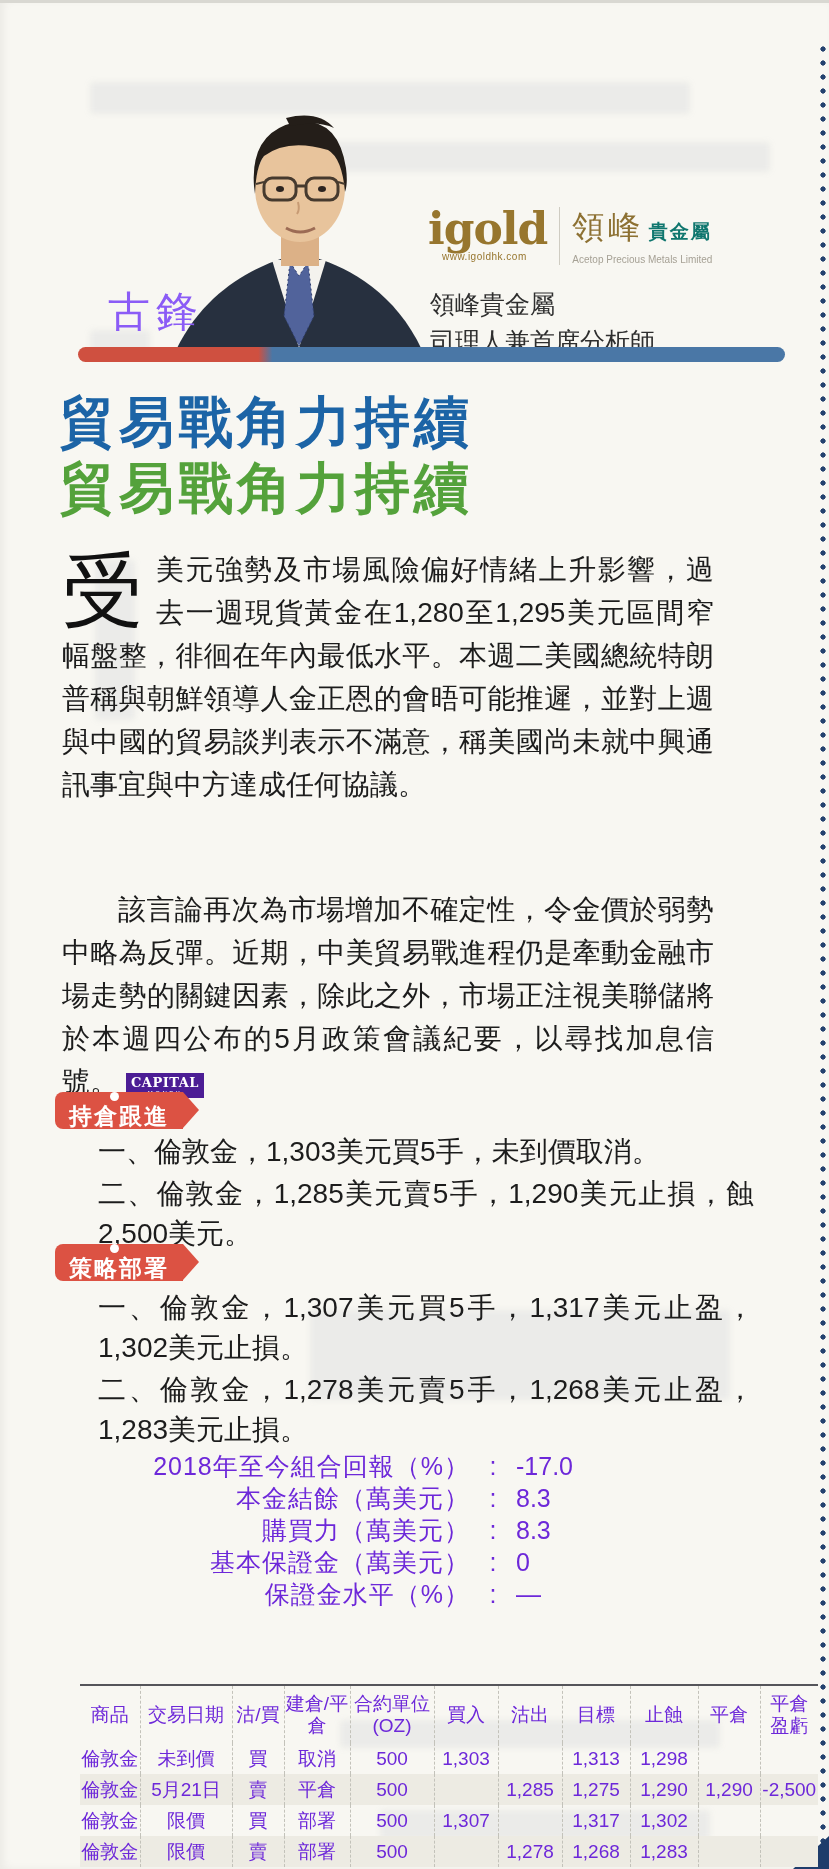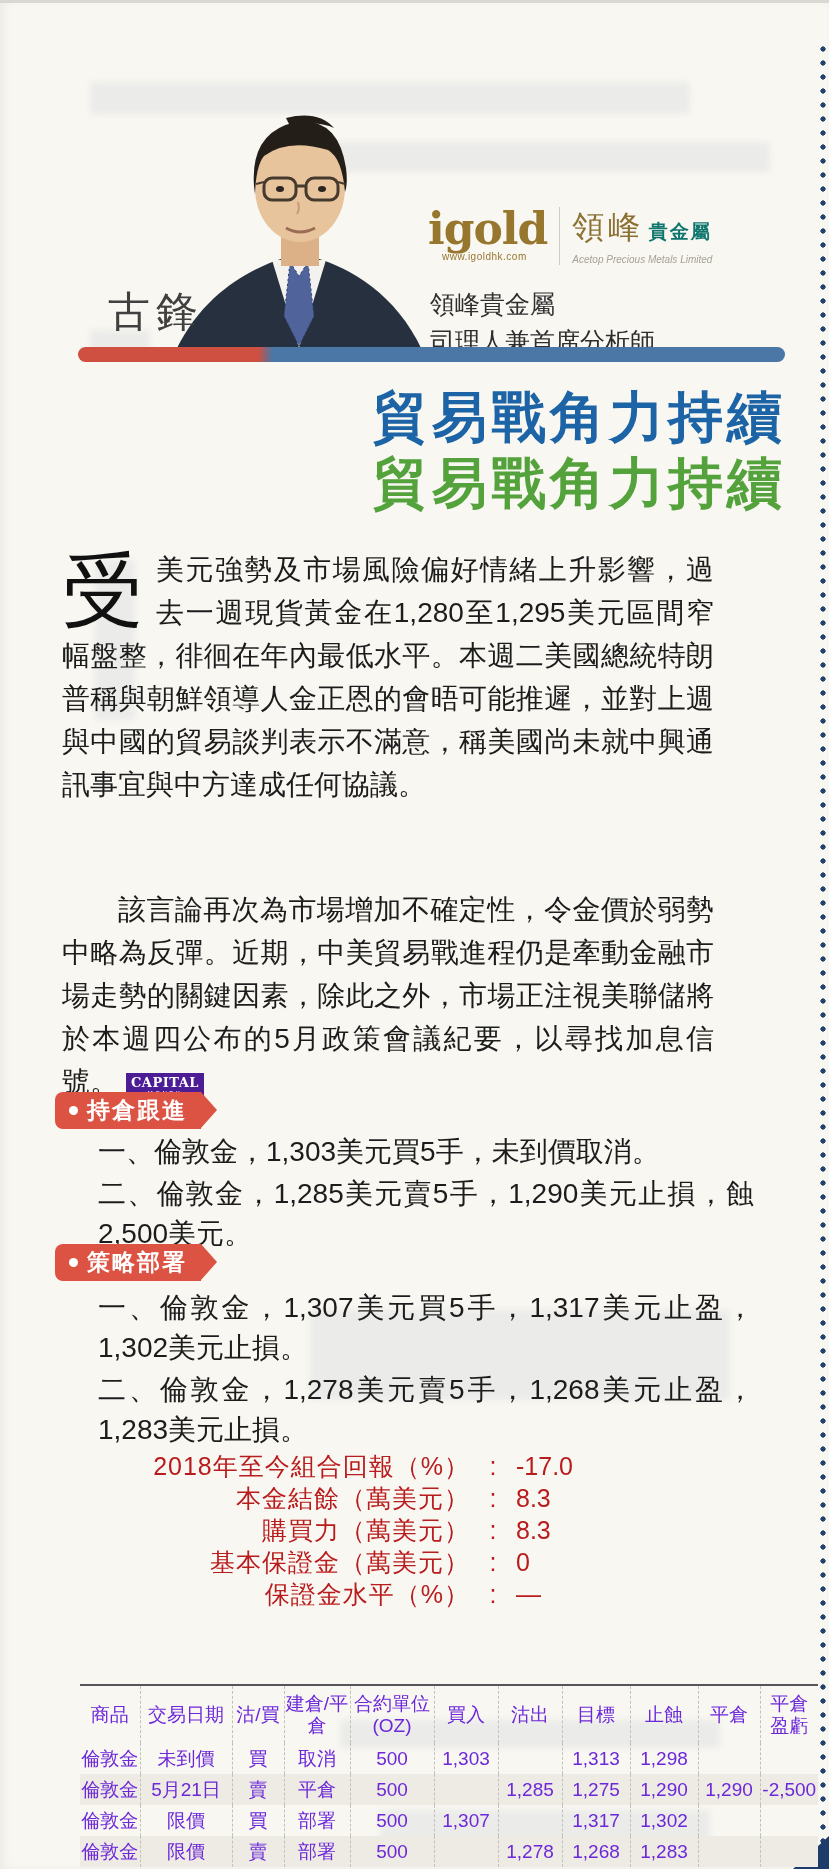--- a/index.html
+++ b/index.html
@@ -16,56 +16,56 @@
     position:absolute;top:42px;bottom:0;right:2px;width:8px;
     background-image:radial-gradient(circle 2.6px, #23416e 2.4px, transparent 2.8px);
     background-size:8px 14px;background-repeat:repeat-y;background-position:center top;
   }
   .corner-triangle{
     position:absolute;right:0;bottom:0;width:36px;height:33px;background:#1e3c6b;
     clip-path:polygon(100% 0,100% 100%,0 100%);
   }
   
   .avatar{position:absolute;left:168px;top:110px;}
-  .author-name{position:absolute;left:108px;top:284px;font-size:42px;letter-spacing:6px;color:#404040;}
+  .author-name{position:absolute;left:108px;top:284px;font-size:42px;letter-spacing:6px;color:#8b5cf6;}
   .logo-row{position:absolute;left:428px;top:206px;display:flex;align-items:center;gap:12px;}
   .logo-brand{font-family:"DejaVu Serif",serif;font-weight:bold;font-size:44px;line-height:40px;color:#97762e;letter-spacing:-1px;}
   .logo-url{font-size:10px;color:#97762e;margin:2px 0 0 14px;letter-spacing:.5px;}
   .logo-div{width:1px;height:58px;background:#cfccc2;}
   .logo-cn .big{font-size:32px;color:#8d7133;letter-spacing:4px;}
   .logo-cn .small{font-size:19px;color:#0f766e;font-weight:bold;letter-spacing:2px;}
-  .logo-en{font-size:10px;color:#a6a195;margin-top:4px;font-style:italic;}
+  .logo-en{font-size:10px;color:#a6a195;margin-top:4px;}
   .byline{position:absolute;left:430px;top:286px;font-size:25px;line-height:37px;color:#2e2e2e;}
   .divider-bar{
     position:absolute;left:78px;top:347px;width:707px;height:15px;border-radius:8px;
     background:linear-gradient(90deg,#cf5040 0%,#cf5040 25.5%,#4a77a6 27.5%,#4a77a6 100%);
   }
   
-  .headline{position:absolute;left:76px;width:710px;text-align:right;font-weight:900;font-size:55px;letter-spacing:4px;line-height:60px;font-family:Liberation Mono, monospace;}
+  .headline{position:absolute;left:60px;width:710px;text-align:left;font-weight:900;font-size:55px;letter-spacing:4px;line-height:60px;}
   .headline.l1{top:392px;color:#1c64a6;}
   .headline.l2{top:458px;color:#54a23b;}
   
   .para{position:absolute;left:62px;width:652px;font-size:28px;line-height:43px;text-align:justify;color:#1c1c1c;}
   .para1{top:548px;}
   .para2{top:888px;text-indent:2em;}
   .dropcap{float:left;font-size:82px;line-height:82px;padding:2px 12px 0 0;color:#111;}
   .capital-badge{display:inline-block;vertical-align:-4px;background:#4c1d95;color:#fff;text-align:center;
     padding:3px 5px 2px;line-height:1;margin-left:8px;text-indent:0;}
   .capital-badge .cap1{display:block;font-size:13px;font-weight:bold;letter-spacing:.5px;font-family:"DejaVu Serif",serif;}
   .capital-badge .cap2{display:block;font-size:6px;letter-spacing:2.5px;margin-top:1px;}
   
   .tag{position:absolute;left:55px;height:37px;background:#dc5243;border-radius:8px 0 0 8px;
-    display:flex;align-items:center;padding:0 14px;color:#fff;font-size:23px;font-weight:bold;letter-spacing:2px;}
+    display:flex;align-items:center;padding:0 14px;color:#fff;font-size:23px;font-weight:bold;letter-spacing:2px;flex-direction:column;}
   .tag::after{content:'';position:absolute;right:-16px;top:0;border-left:16px solid #dc5243;
     border-top:18.5px solid transparent;border-bottom:18.5px solid transparent;}
   .tag-dot{width:9px;height:9px;border-radius:50%;background:#fff;margin-right:9px;flex:0 0 auto;}
   .list{position:absolute;left:98px;width:656px;font-size:28px;line-height:40px;color:#1c1c1c;text-align:justify;}
   .list-item{margin:0 0 2px 0;}
   
-  .stats{position:absolute;left:62px;top:1450px;width:600px;font-size:25px;line-height:32px;color:#b91c1c;}
+  .stats{position:absolute;left:62px;top:1450px;width:600px;font-size:25px;line-height:32px;color:#6d28d9;}
   .stat-row{display:flex;}
   .s-label{width:408px;text-align:right;letter-spacing:1px;}
   .s-colon{width:46px;text-align:center;}
   .s-value{flex:1;text-align:left;}
   
   .trade-table{position:absolute;left:60px;top:1684px;width:738px;border-collapse:collapse;
     font-size:19px;color:#6d28d9;border-top:2px solid #55555a;table-layout:fixed;margin-left:20px;}
   .trade-table th{font-weight:normal;padding:7px 1px 6px;line-height:22px;text-align:center;vertical-align:middle;}
   .trade-table td{padding:4px 1px;text-align:center;line-height:22px;height:23px;}
   .trade-table th + th, .trade-table td + td{border-left:1px dashed #c3c2ba;}

